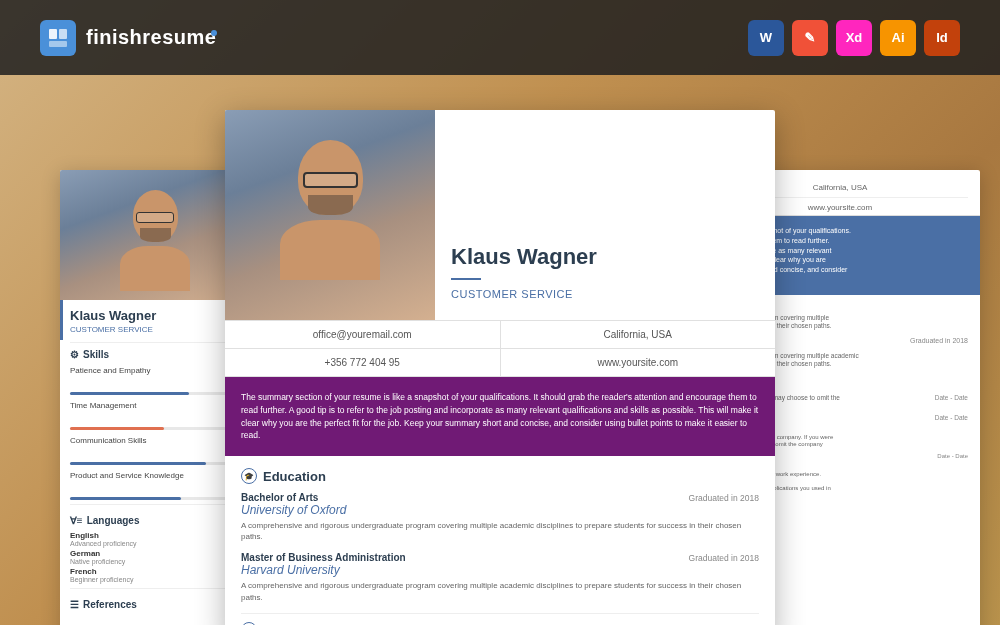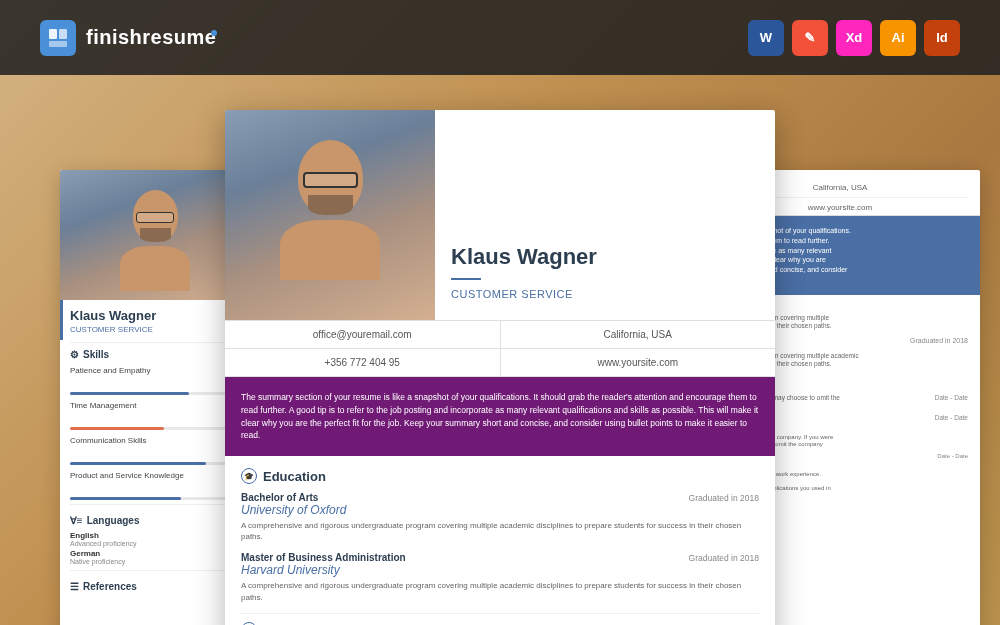--- a/index.html
+++ b/index.html
@@ -552,20 +552,24 @@
     </div>
     <div>
       <div class="mini-lang-item">
         <div class="mini-lang-name">English</div>
         <div class="mini-lang-level">Advanced proficiency</div>
       </div>
       <div class="mini-lang-item">
         <div class="mini-lang-name">German</div>
         <div class="mini-lang-level">Native proficiency</div>
       </div>
+      <div class="mini-lang-item">
+        <div class="mini-lang-name">French</div>
+        <div class="mini-lang-level">Beginner proficiency</div>
+      </div>
     </div>
     <div style="height:1px; background:#eee; margin:4px 10px;"></div>
     <div class="mini-section-title">
       <span style="font-size:10px;">☰</span>
       <span>References</span>
     </div>
   </div>
 
   <div class="resume-main">
 

